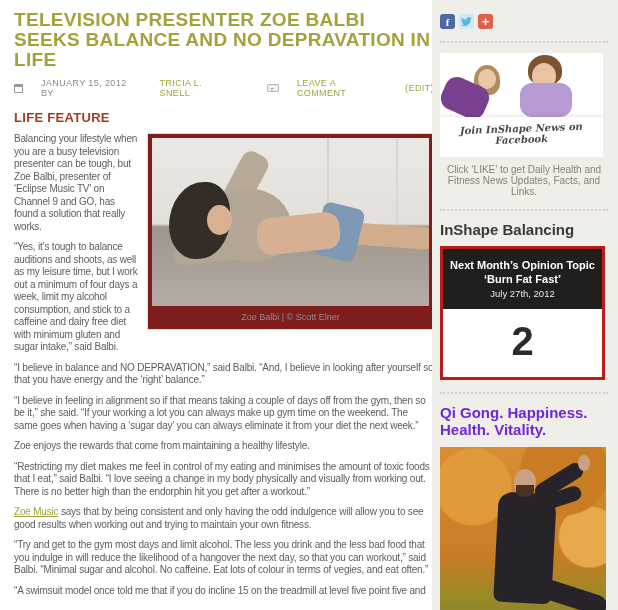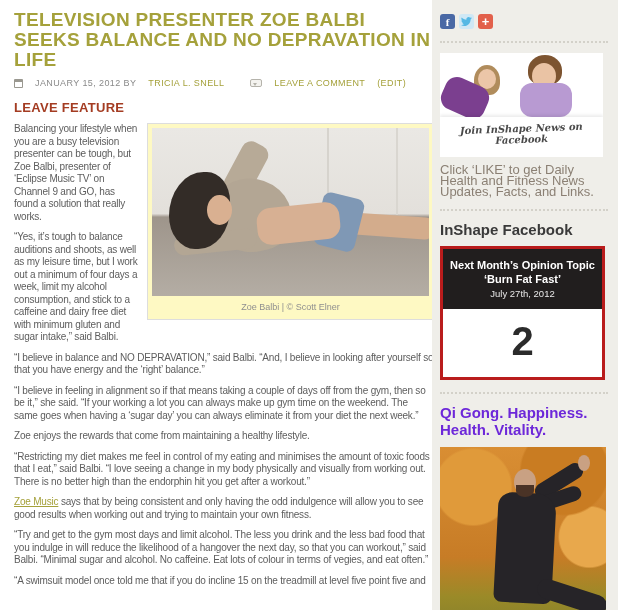--- a/index.html
+++ b/index.html
@@ -5,37 +5,37 @@
   * { margin:0; padding:0; box-sizing:border-box; }
   html,body { width:618px; height:610px; overflow:hidden; background:#fff;
     font-family:"Liberation Sans", sans-serif; }
   .page { position:relative; width:510px; height:610px; background:#fff; }
 
   
   .main { position:absolute; left:14px; top:0; width:420px; height:610px; overflow:hidden; }
   h1.post-title { margin-top:10px; font-size:19px; line-height:20px; font-weight:bold;
     color:#a5a13b; letter-spacing:.3px; }
   .meta { margin-top:8px; font-size:9px; color:#8a8a8a; letter-spacing:.4px;
-    text-transform:uppercase; display:flex; align-items:center; gap:12px; }
+    text-transform:uppercase; display:flex; align-items:center; gap:18px; }
   .meta a { color:#a5a13b; text-decoration:none; }
   .cal-icon { display:inline-block; width:9px; height:9px; border:1px solid #9a9890;
     border-top:3px solid #9a9890; background:#fff; border-radius:1px; }
   .bubble-icon { display:inline-block; width:12px; height:8px; border:1px solid #b5b3ab;
     background:#f4f3ef; border-radius:2px; margin-left:14px; position:relative; }
   .bubble-icon:after { content:""; position:absolute; left:2px; bottom:-3px;
     border:3px solid transparent; border-top-color:#b5b3ab; border-left-width:2px; border-right-width:2px; }
   h2.section-heading { margin-top:12px; font-size:13px; font-weight:bold; color:#a43c22;
     letter-spacing:.3px; }
   .article { margin-top:8px; font-size:10px; letter-spacing:-0.2px; line-height:12.5px;
     color:#5d5d5d; }
   .article p { margin:0 0 8px 0; }
   .article a.inline-link { color:#a5a13b; text-decoration:underline; }
 
   
-  figure.photo { float:right; width:287px; margin:0 0 6px 9px; background:#fef9c3;
+  figure.photo { float:right; width:287px; margin:0 0 6px 9px; background:#7f1d1d;
     border:1px solid #ddd; padding:4px; }
   .photo-art { position:relative; width:277px; height:168px; overflow:hidden;
     background:linear-gradient(180deg,#eae8e4 0%,#e3e0db 51%,#9e958b 53%,#b4ada4 100%); }
   .wall-seam1 { position:absolute; left:63%; top:0; width:2px; height:52%; background:#d6d3cd; }
   .wall-seam2 { position:absolute; left:88%; top:0; width:2px; height:52%; background:#d9d6d0; }
   .hair { position:absolute; left:6%; top:26%; width:22%; height:46%; background:#332c27;
     border-radius:60% 40% 55% 45%; }
   .face { position:absolute; left:20%; top:40%; width:9%; height:18%; background:#d9b091;
     border-radius:50%; }
   .arm-up { position:absolute; left:29%; top:8%; width:10%; height:34%; background:#b7aa97;
@@ -75,21 +75,21 @@
     border-radius:50%; }
   .f-sweater { position:absolute; left:2px; top:28px; width:46px; height:34px; background:#7b3f8f;
     border-radius:12px; transform:rotate(24deg); }
   .m-sweater { position:absolute; left:80px; top:30px; width:52px; height:34px; background:#b89ad2;
     border-radius:12px; }
   .board { position:absolute; left:0; bottom:0; width:163px; height:40px; background:#fff;
     box-shadow:0 -2px 3px rgba(0,0,0,.08); }
   .board-text { position:absolute; left:0; bottom:12px; width:163px; text-align:center;
     font-family:"DejaVu Serif", serif; font-style:italic; font-weight:bold; font-size:10px;
     color:#4a4a4a; transform:rotate(-2deg); }
-  .fb-caption { margin-top:7px; font-size:13px; line-height:11px;
+  .fb-caption { margin-top:7px; text-align:center; font-size:10px; line-height:11px;
     color:#8b8074; }
 
   .widget-heading { font-size:15px; font-weight:bold; color:#3a3a3a; margin-bottom:8px; }
   .billboard-box { width:165px; border:3px solid #b91c1c; background:#fff; }
   .bb-top { background:#211e1e; color:#fff; text-align:center; padding:9px 6px 10px; }
   .bb-label { font-size:11px; font-weight:bold; line-height:14px; }
   .bb-title { font-size:11px; font-weight:bold; line-height:14px; }
   .bb-date { font-size:9.5px; color:#e8e8e8; margin-top:2px; }
   .bb-body { text-align:center; padding:10px 0 14px; }
   .bb-number { font-size:40px; font-weight:bold; color:#2b2b2b; line-height:44px; }
@@ -136,21 +136,21 @@
 
     <div class="meta">
       <span class="cal-icon"></span>
       <span>JANUARY 15, 2012 BY</span>
       <a href="#">TRICIA L. SNELL</a>
       <span class="bubble-icon"></span>
       <a href="#">LEAVE A COMMENT</a>
       <a href="#">(EDIT)</a>
     </div>
 
-    <h2 class="section-heading">LEAVE FEATURE</h2>
+    <h2 class="section-heading">LIFE FEATURE</h2>
 
     <div class="article">
       <figure class="photo">
         <div class="photo-art">
           <div class="wall-seam1"></div>
           <div class="wall-seam2"></div>
           <div class="arm-up"></div>
           <div class="cardigan"></div>
           <div class="legs"></div>
           <div class="shorts"></div>
@@ -196,21 +196,21 @@
       <div class="f-sweater"></div>
       <div class="m-sweater"></div>
       <div class="board">
         <div class="board-text">Join InShape News on Facebook</div>
       </div>
     </div>
     <div class="fb-caption">Click ‘LIKE’ to get Daily Health and Fitness News Updates, Facts, and Links.</div>
 
     <div class="dotted-sep"></div>
 
-    <div class="widget-heading">InShape Facebook</div>
+    <div class="widget-heading">InShape Balancing</div>
     <div class="billboard-box">
       <div class="bb-top">
         <div class="bb-label">Next Month’s Opinion Topic</div>
         <div class="bb-title">‘Burn Fat Fast’</div>
         <div class="bb-date">July 27th, 2012</div>
       </div>
       <div class="bb-body">
         <div class="bb-number">2</div>
       </div>
     </div>

